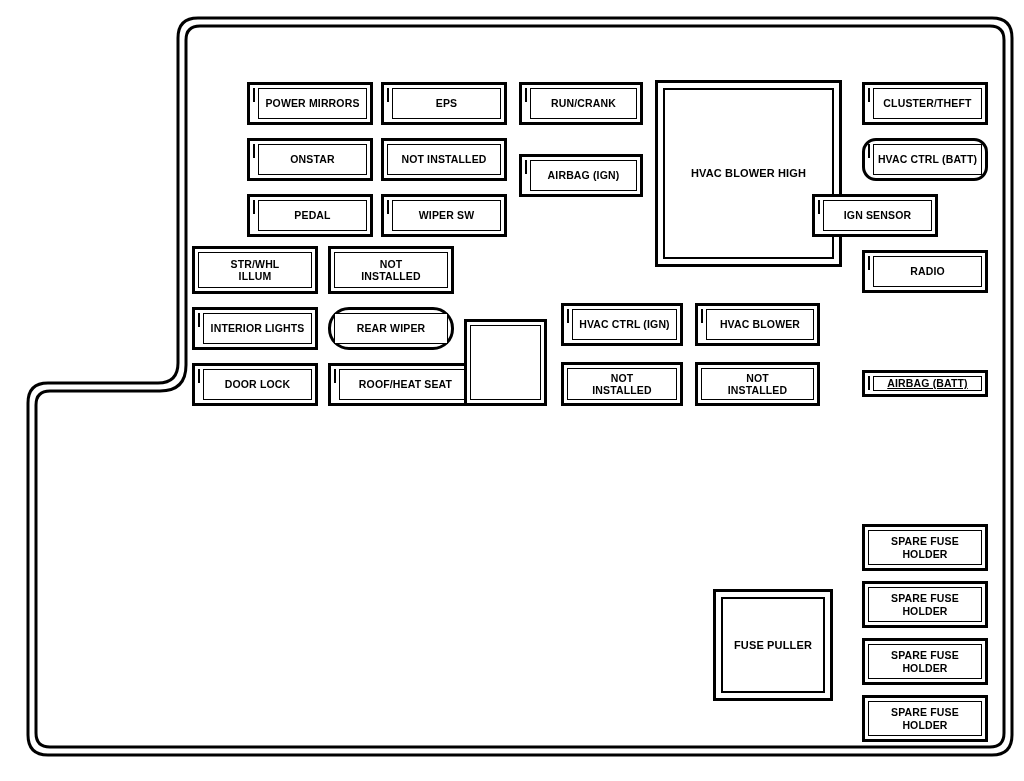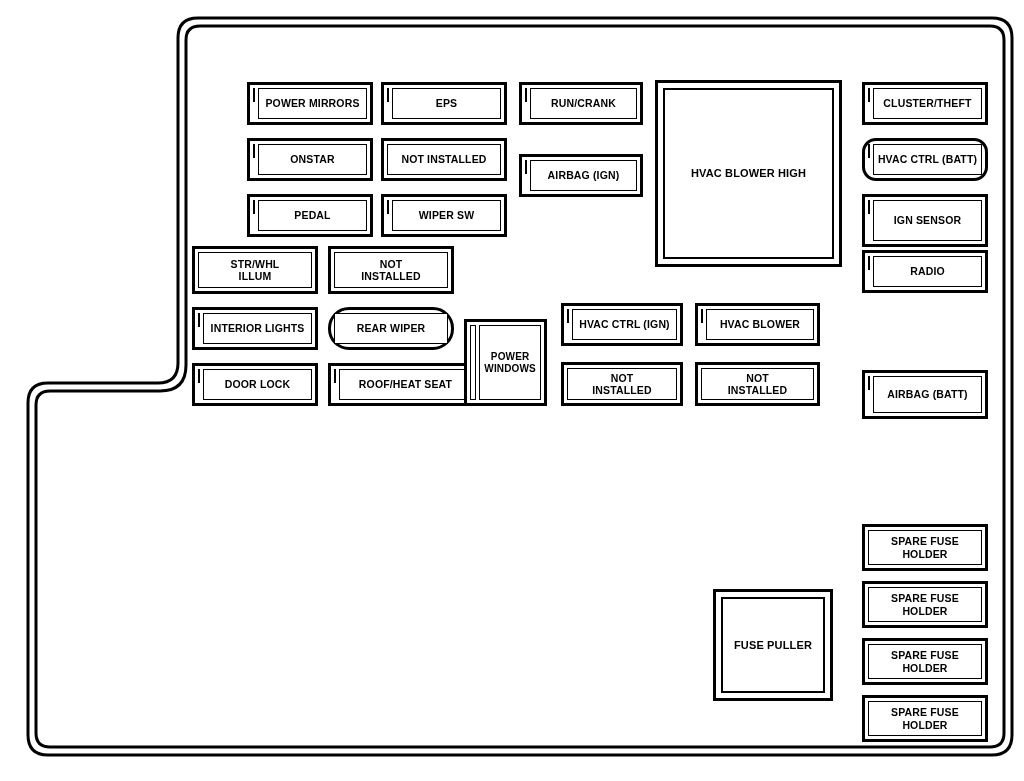--- a/index.html
+++ b/index.html
@@ -156,21 +156,21 @@
         <div class="slot-label">HVAC BLOWER HIGH</div>
       </div>
       <div class="slot" style="left: 862px; top: 82px; width: 126px; height: 43px;">
         <div class="slot-blank" style="height: 14px;"></div>
         <div class="slot-label">CLUSTER/THEFT</div>
       </div>
       <div class="slot" style="left: 862px; top: 138px; width: 126px; height: 43px; border-radius: 14px;">
         <div class="slot-blank" style="height: 14px;"></div>
         <div class="slot-label">HVAC CTRL (BATT)</div>
       </div>
-      <div class="slot" style="left: 862px; top: 194px; width: 126px; height: 53px; justify-content: center;">
+      <div class="slot" style="left: 812px; top: 194px; width: 126px; height: 43px; justify-content: center;">
         <div class="slot-blank" style="height: 14px;"></div>
         <div class="slot-label">IGN SENSOR</div>
       </div>
       <div class="slot" style="left: 862px; top: 250px; width: 126px; height: 43px;">
         <div class="slot-blank" style="height: 14px;"></div>
         <div class="slot-label">RADIO</div>
       </div>
       <div class="slot single" style="left: 192px; top: 246px; width: 126px; height: 48px;">
         <div class="slot-label">STR/WHL
 ILLUM</div>
@@ -189,40 +189,38 @@
       </div>
       <div class="slot single" style="left: 328px; top: 307px; width: 126px; height: 43px; border-radius: 21px;">
         <div class="slot-label">REAR WIPER</div>
       </div>
       <div class="slot" style="left: 328px; top: 363px; width: 150px; height: 43px;">
         <div class="slot-blank" style="height: 14px;"></div>
         <div class="slot-label">ROOF/HEAT SEAT</div>
       </div>
       <div class="slot tall" style="left: 464px; top: 319px; width: 83px; height: 87px;">
         <div class="slot-blank"></div>
-        <div class="slot-label">POWER
-WINDOWS</div>
       </div>
       <div class="slot" style="left: 561px; top: 303px; width: 122px; height: 43px;">
         <div class="slot-blank" style="height: 14px;"></div>
         <div class="slot-label">HVAC CTRL (IGN)</div>
       </div>
       <div class="slot single" style="left: 561px; top: 362px; width: 122px; height: 44px;">
         <div class="slot-label">NOT
 INSTALLED</div>
       </div>
       <div class="slot" style="left: 695px; top: 303px; width: 125px; height: 43px;">
         <div class="slot-blank" style="height: 14px;"></div>
         <div class="slot-label">HVAC BLOWER</div>
       </div>
       <div class="slot single" style="left: 695px; top: 362px; width: 125px; height: 44px;">
         <div class="slot-label">NOT
 INSTALLED</div>
       </div>
-      <div class="slot" style="left: 862px; top: 370px; width: 126px; height: 49px;">
+      <div class="slot" style="left: 862px; top: 370px; width: 126px; height: 27px; text-decoration: underline;">
         <div class="slot-blank" style="height: 14px;"></div>
         <div class="slot-label">AIRBAG (BATT)</div>
       </div>
       <div class="slot big single" style="left: 713px; top: 589px; width: 120px; height: 112px;">
         <div class="slot-label">FUSE PULLER</div>
       </div>
       <div class="slot single" style="left: 862px; top: 524px; width: 126px; height: 47px;">
         <div class="slot-label">SPARE FUSE
 HOLDER</div>
       </div>

